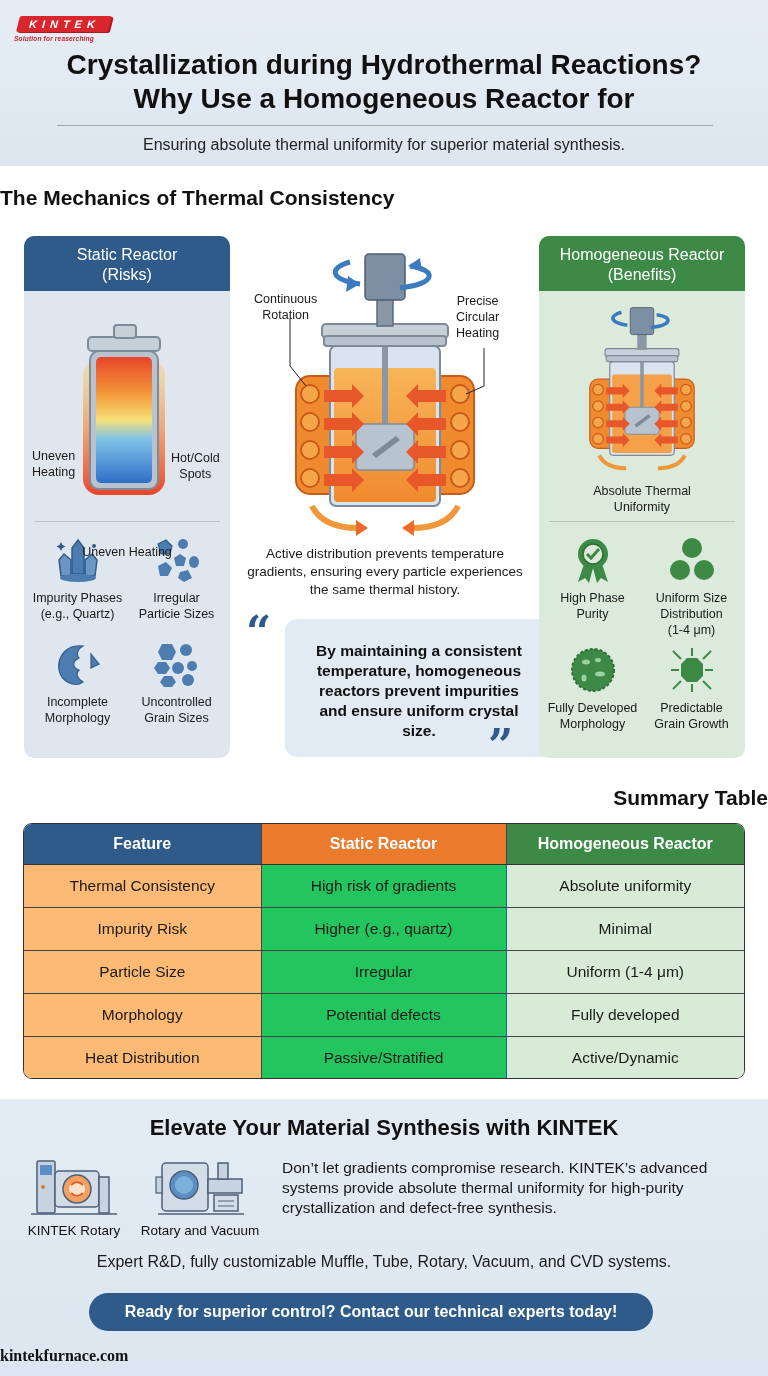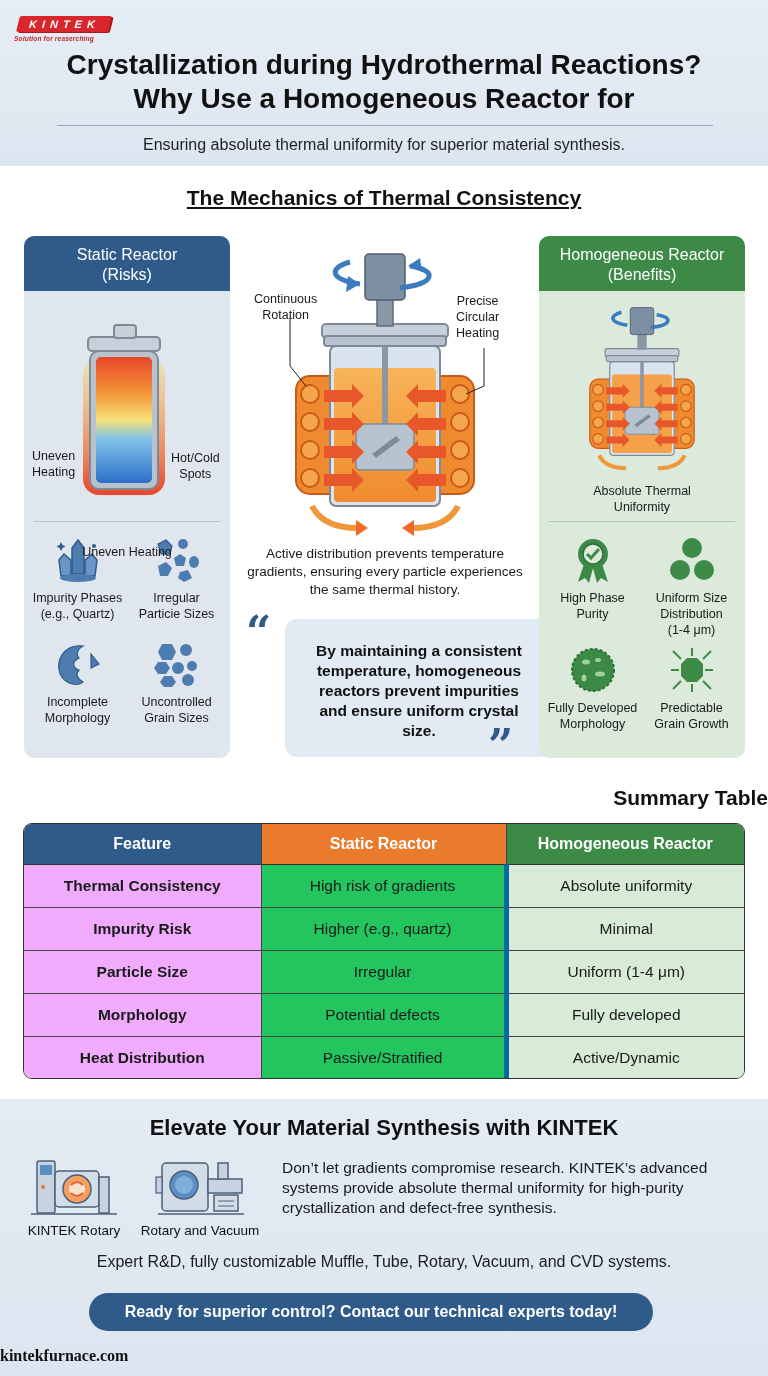--- a/index.html
+++ b/index.html
@@ -33,22 +33,22 @@
     font-size: 28px; font-weight: bold; line-height: 34px; color: #111;
   }
   .title-rule {
     position: absolute; left: 57px; width: 656px; top: 125px; height: 1px; background: #9aa8b8;
   }
   .subtitle {
     position: absolute; left: 0; width: 768px; top: 136px; text-align: center;
     font-size: 16px; color: #222;
   }
   .mech-title {
-    position: absolute; left: 0; width: 768px; top: 186px; text-align: center;
-    font-size: 21px; font-weight: bold; color: #111; text-decoration: underline;
+    position: absolute; left: 0; width: 768px; top: 186px; 
+    font-size: 21px; font-weight: bold; color: #111;
   }
   .panel {
     position: absolute; top: 236px; width: 206px; height: 522px;
     border-radius: 10px; overflow: hidden;
   }
   .panel.left { left: 24px; background: #dfe6ee; }
   .panel.right { left: 539px; background: #dbeadb; }
   .panel-head {
     height: 55px; color: #fff; font-size: 16px; text-align: center;
     display: flex; align-items: center; justify-content: center; line-height: 20px;
@@ -86,23 +86,23 @@
     position: absolute; left: 23px; top: 823px; width: 722px; height: 256px;
     border: 1.5px solid #333; border-radius: 9px; overflow: hidden;
   }
   table { width: 100%; height: 100%; border-collapse: collapse; table-layout: fixed; }
   th { color: #fff; font-size: 16px; font-weight: bold; height: 40px; border-bottom: 1.5px solid #333; }
   td { font-size: 15.5px; text-align: center; border-top: 1px solid #444; height: 43px; color: #1a1a1a; }
   tr:nth-child(1) td { border-top: none; }
   th.c1 { background: #2f5b8a; width: 237px; }
   th.c2 { background: #ea7a2c; width: 245px; border-left: 1px solid #444; }
   th.c3 { background: #3d8a46; border-left: 1px solid #444; }
-  td.c1 { background: #f0abfc; font-weight: bold; }
+  td.c1 { background: #fdba74; font-weight: normal; }
   td.c2 { background: #22c55e; border-left: 1px solid #444; }
-  td.c3 { background: #d8ebd6; border-left: 5px solid #0369a1; }
+  td.c3 { background: #d8ebd6; border-left: 1px solid #0369a1; }
   .footer {
     position: absolute; left: 0; top: 1099px; width: 768px; height: 277px;
     background: linear-gradient(180deg, #e3ebf3 0%, #dde6f0 100%);
   }
   .foot-title {
     position: absolute; left: 0; width: 768px; top: 16px; text-align: center;
     font-size: 22px; font-weight: bold; color: #111;
   }
   .prod { position: absolute; top: 60px; text-align: center; font-size: 13.5px; color: #111; }
   .foot-desc {

